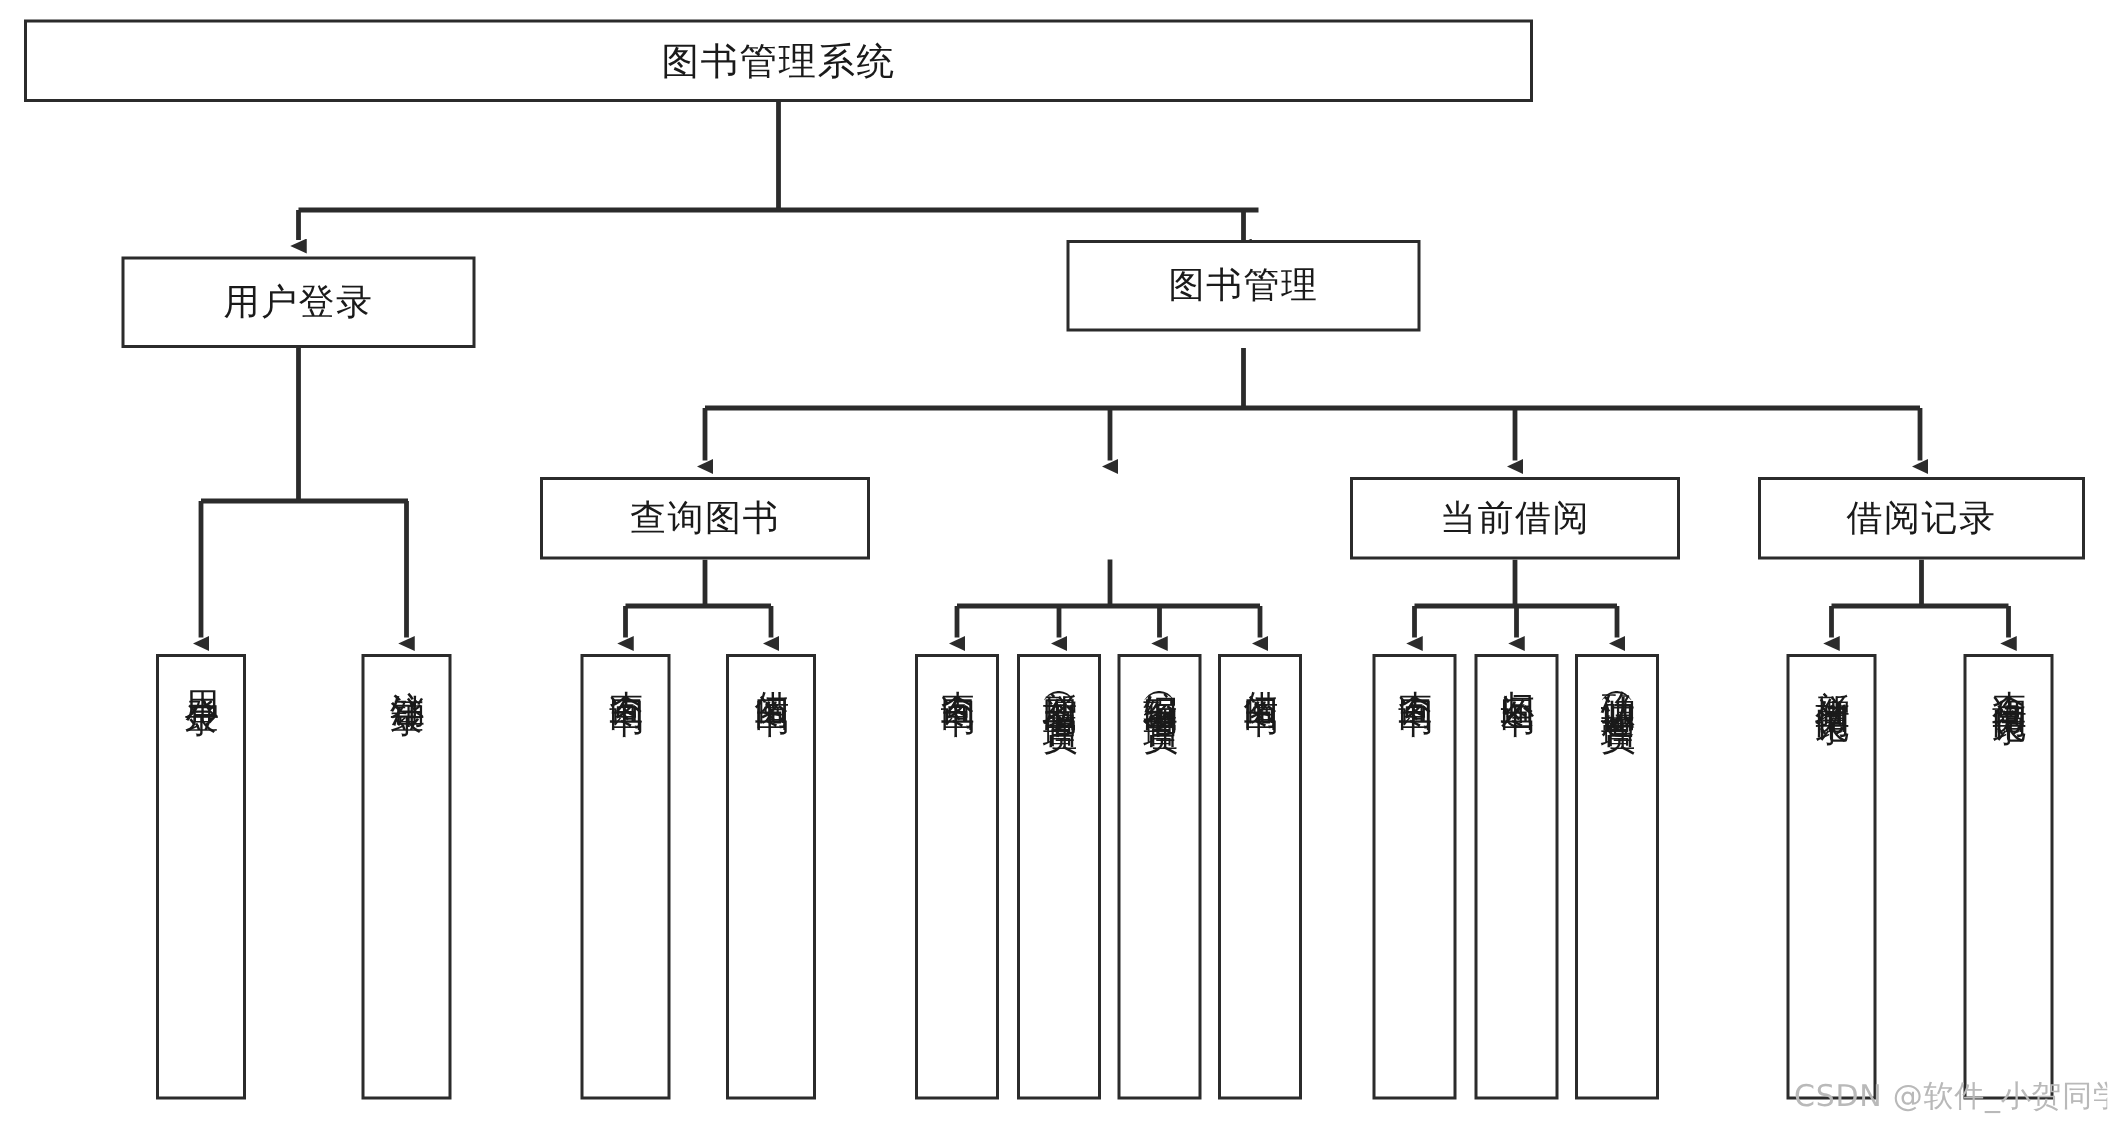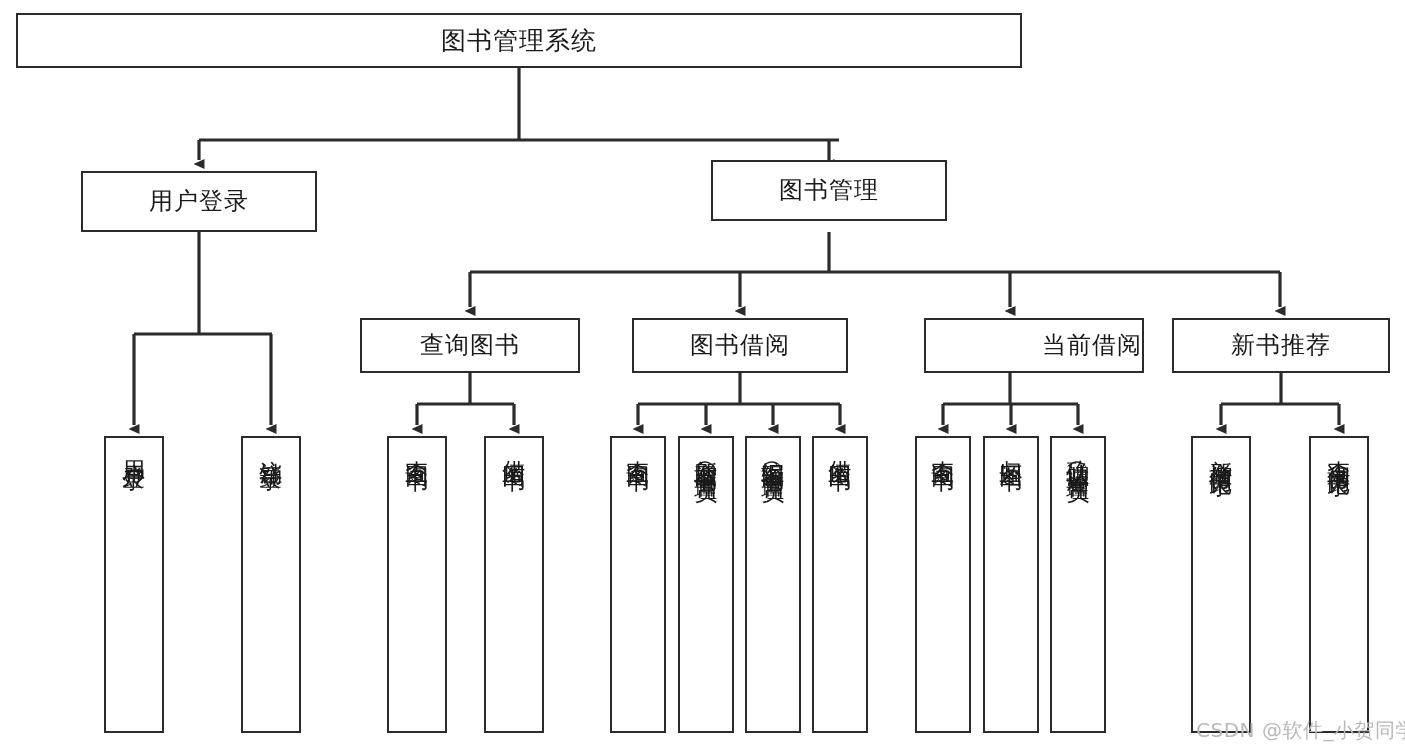--- a/index.html
+++ b/index.html
@@ -129,28 +129,25 @@
   <div class="node horiz" style="left: 81px; top: 171px; width: 236px; height: 61px; border-color: rgb(43, 43, 43); color: rgb(26, 26, 26);">
     <span>用户登录</span>
   </div>
   <div class="node horiz" style="left: 711px; top: 160px; width: 236px; height: 61px; border-color: rgb(43, 43, 43); color: rgb(26, 26, 26);">
     <span>图书管理</span>
   </div>
 
   <div class="node horiz" style="left: 360px; top: 318px; width: 220px; height: 55px; border-color: rgb(43, 43, 43); color: rgb(26, 26, 26);">
     <span>查询图书</span>
   </div>
-  <div class="node horiz" style="left: 632px; top: 318px; width: 216px; height: 55px; border-color: rgb(43, 43, 43); color: rgb(26, 26, 26);">
-    <span>图书借阅</span>
-  </div>
-  <div class="node horiz" style="left: 924px; top: 318px; width: 220px; height: 55px; border-color: rgb(43, 43, 43); color: rgb(26, 26, 26); justify-content: flex-end;">
+  <div class="node horiz" style="left: 900px; top: 318px; width: 220px; height: 55px; border-color: rgb(43, 43, 43); color: rgb(26, 26, 26);">
     <span>当前借阅</span>
   </div>
   <div class="node horiz" style="left: 1172px; top: 318px; width: 218px; height: 55px; border-color: rgb(43, 43, 43); color: rgb(26, 26, 26);">
-    <span>新书推荐</span>
+    <span>借阅记录</span>
   </div>
 
   <div class="node leaf" style="left: 104px; top: 436px; width: 60px; height: 297px; border-color: rgb(43, 43, 43); color: rgb(26, 26, 26);">
     <span class="vtext">用户登录</span>
   </div>
   <div class="node leaf" style="left: 241px; top: 436px; width: 60px; height: 297px; border-color: rgb(43, 43, 43); color: rgb(26, 26, 26);">
     <span class="vtext">注销登录</span>
   </div>
   <div class="node leaf" style="left: 387px; top: 436px; width: 60px; height: 297px; border-color: rgb(43, 43, 43); color: rgb(26, 26, 26);">
     <span class="vtext">查询图书</span>

